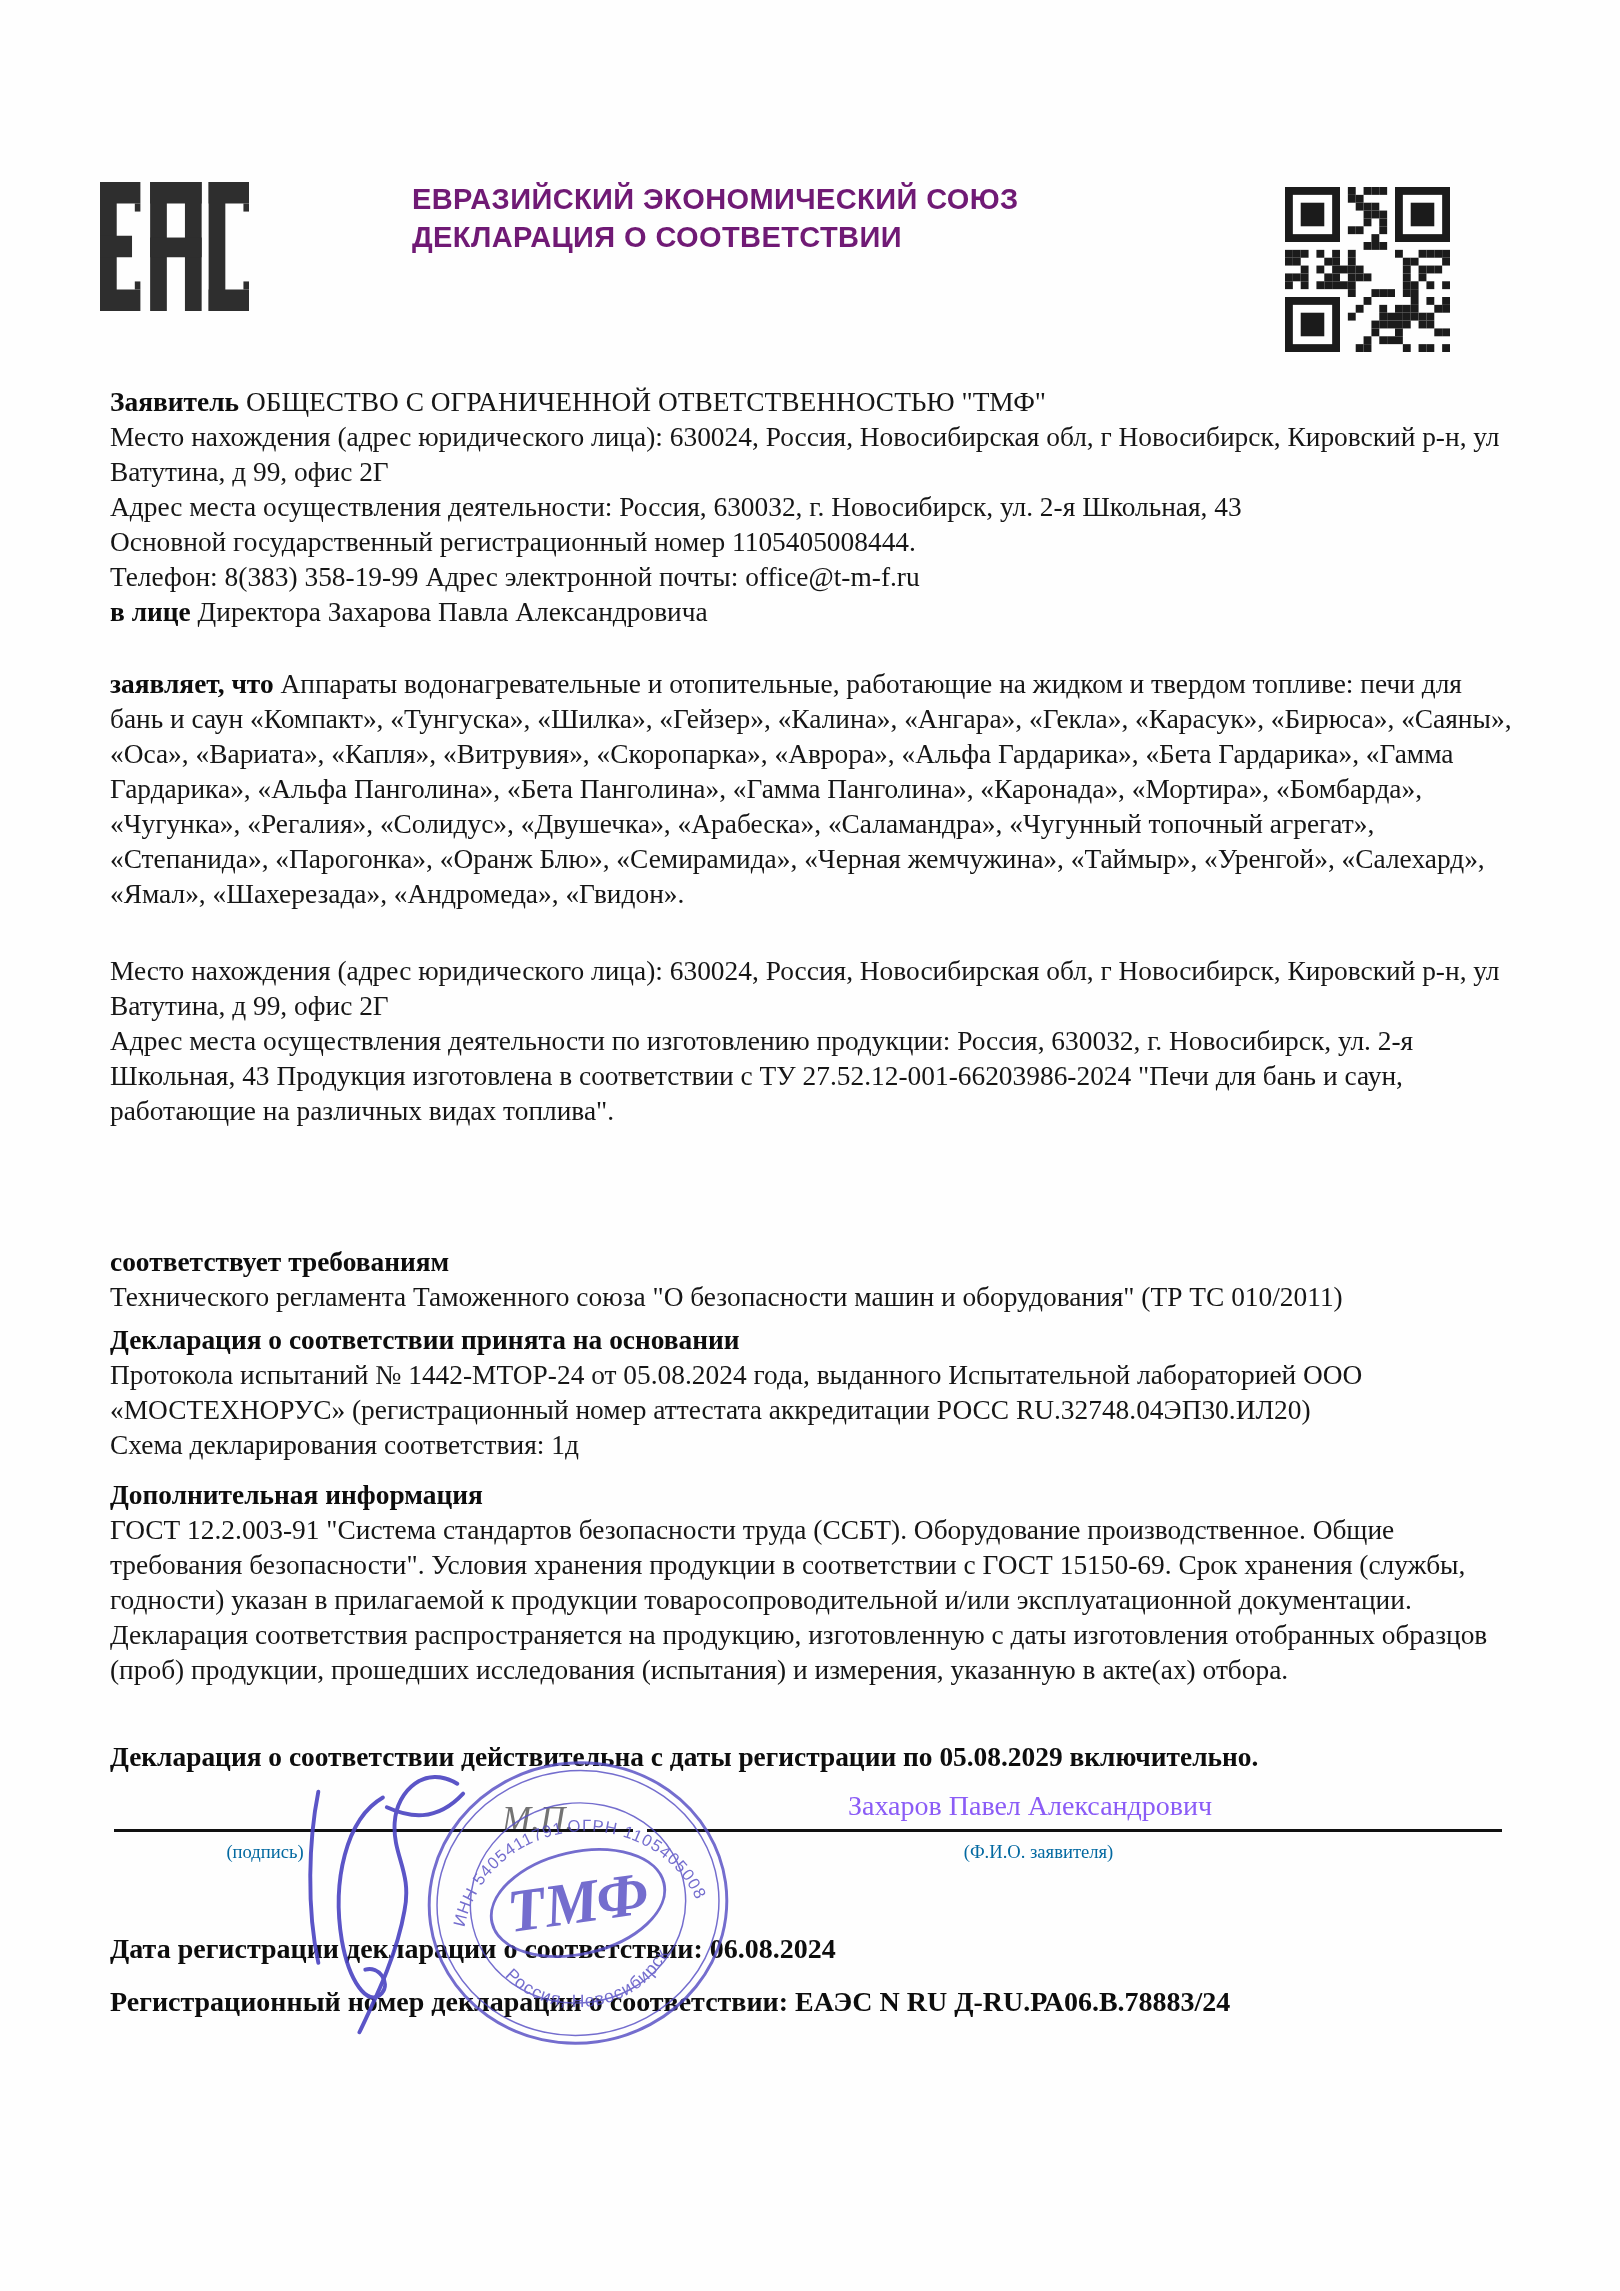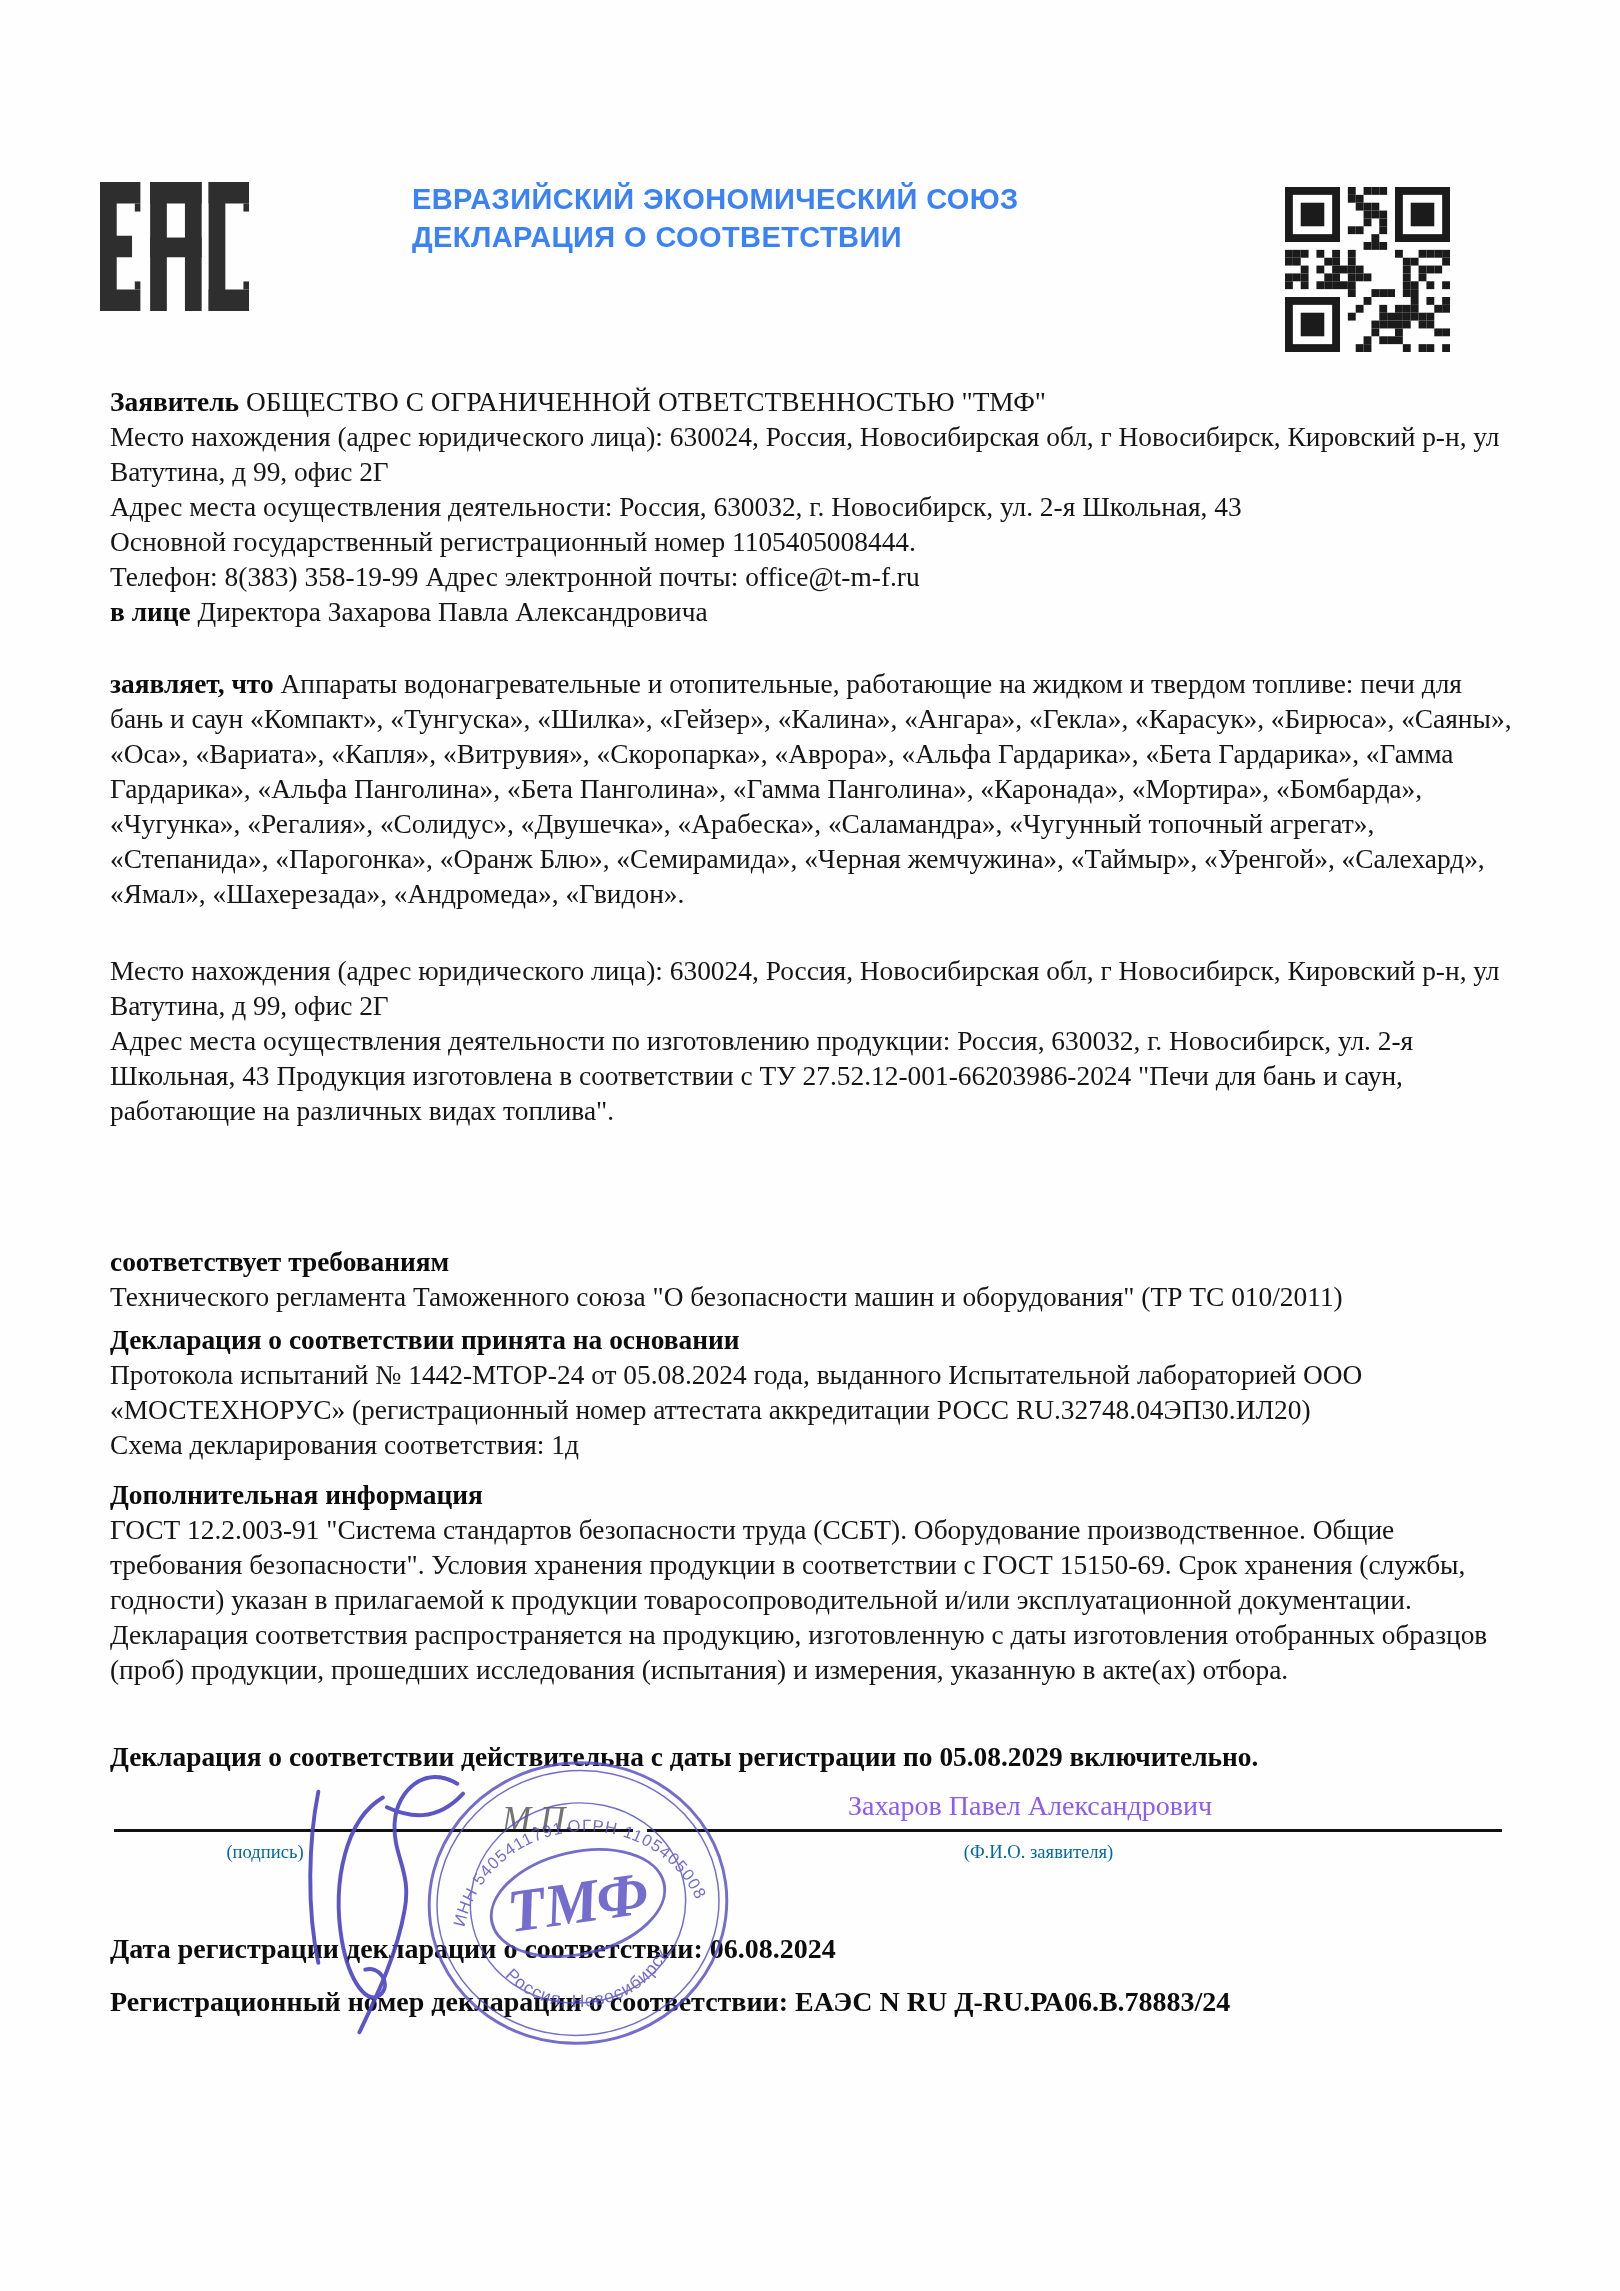--- a/index.html
+++ b/index.html
@@ -5,21 +5,21 @@
   html,body{margin:0;padding:0;background:#ffffff;}
   .page{
     position:relative;width:1620px;height:2292px;background:#fefefe;
     font-family:"Liberation Serif","DejaVu Serif",serif;color:#161616;overflow:hidden;
   }
   
   .eac-logo{position:absolute;left:100px;top:182px;width:149px;height:129px;}
   .doc-title{
     position:absolute;left:412px;top:180px;width:745px;
     font-family:"Liberation Sans","DejaVu Sans",sans-serif;
-    font-weight:bold;font-size:29px;line-height:38px;letter-spacing:0.4px;color:#3b82f6;
+    font-weight:bold;font-size:29px;line-height:38px;letter-spacing:0.4px;color:#701a75;
   }
   .qr{position:absolute;left:1285px;top:187px;width:165px;height:165px;}
   .qr svg{width:100%;height:100%;}
   
   .sec{position:absolute;left:110px;width:1402px;font-size:27.4px;line-height:35px;}
   .sec p{margin:0;}
   .sec .gap-s{margin-top:2.9px;}
   b{color:#0d0d0d;}
   
   .mp{position:absolute;left:502px;top:1800px;font-size:35px;color:#737373;font-style:italic;}

